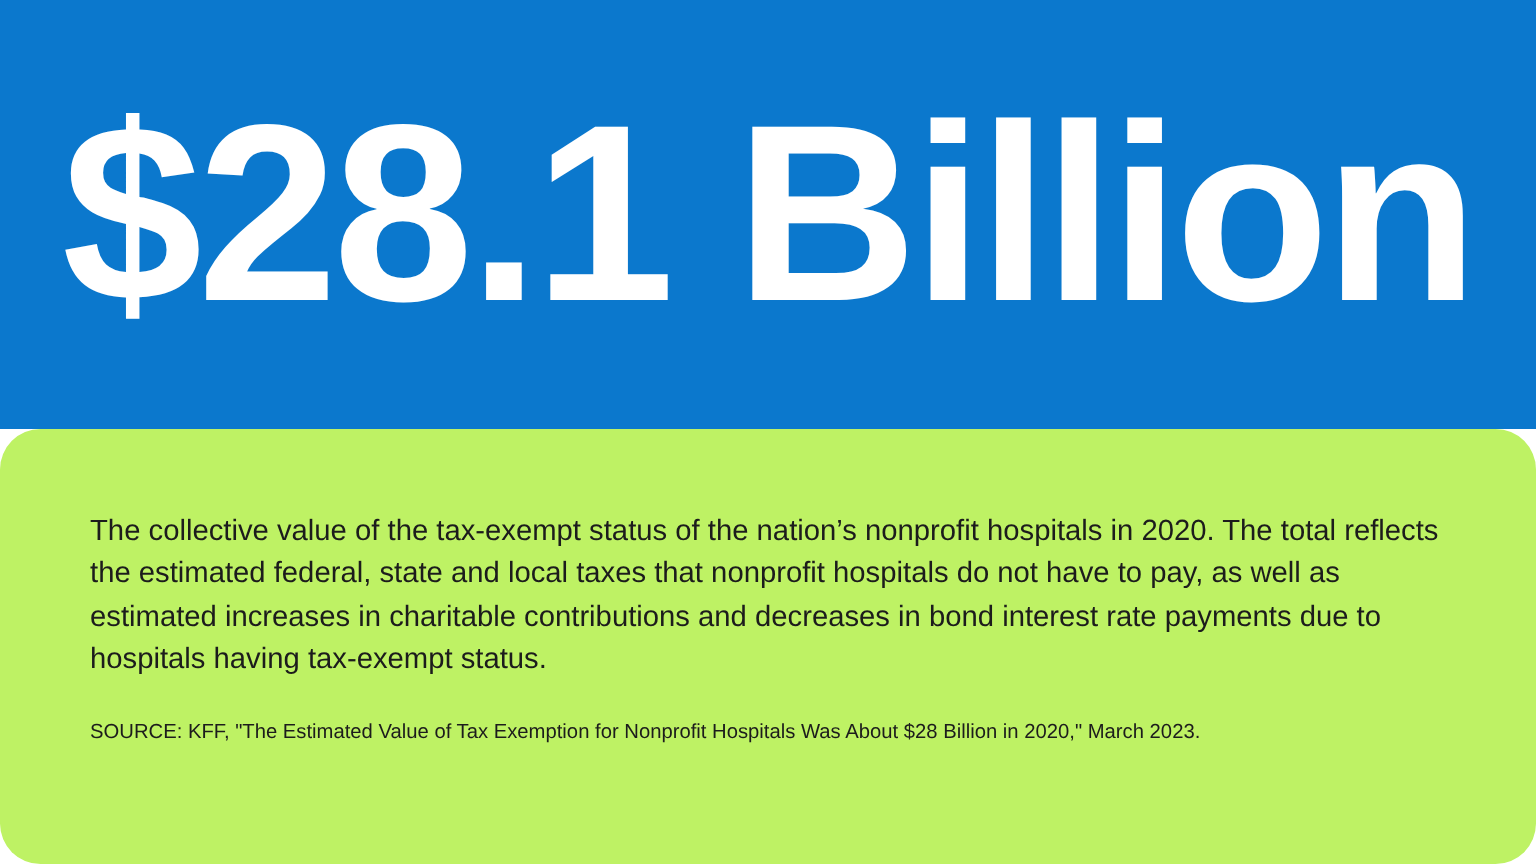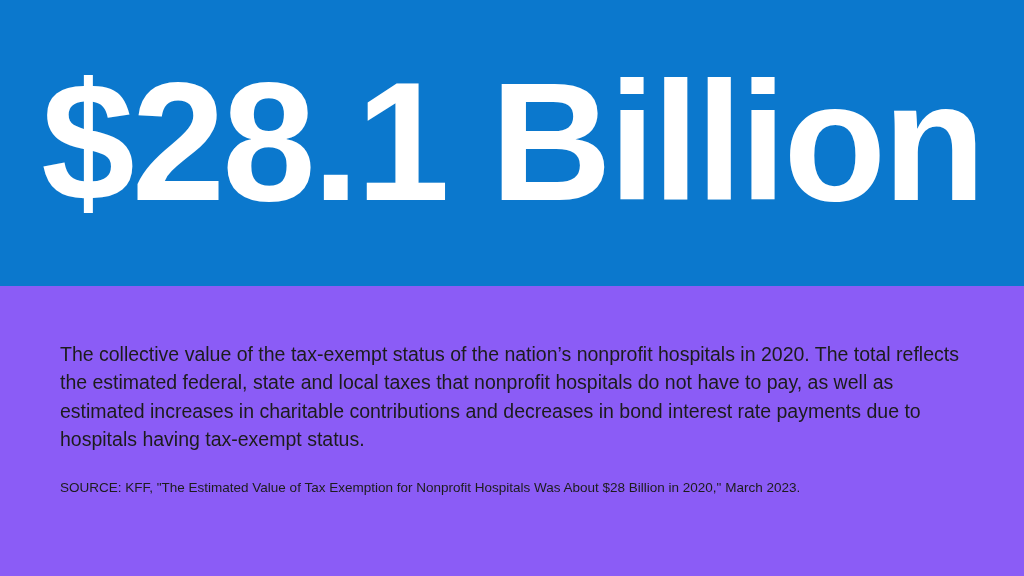--- a/index.html
+++ b/index.html
@@ -34,23 +34,24 @@
     font-family: "Liberation Sans", sans-serif;
     font-size: 168px;
     font-weight: bold;
     line-height: 0.95;
     letter-spacing: -3px;
     white-space: nowrap;
     text-align: center;
   }
   .body-area {
     flex: 1;
-    background: #8b5cf6;
+    background: #bef264;
     padding: 54px 60px 0 60px;
     box-sizing: border-box;
+    border-radius: 27px;
   }
   .description {
     color: #1c1c1c;
     font-family: "Liberation Sans", sans-serif;
     font-size: 19.5px;
     line-height: 1.45;
     max-width: 900px;
     margin: 0;
   }
   .source {

